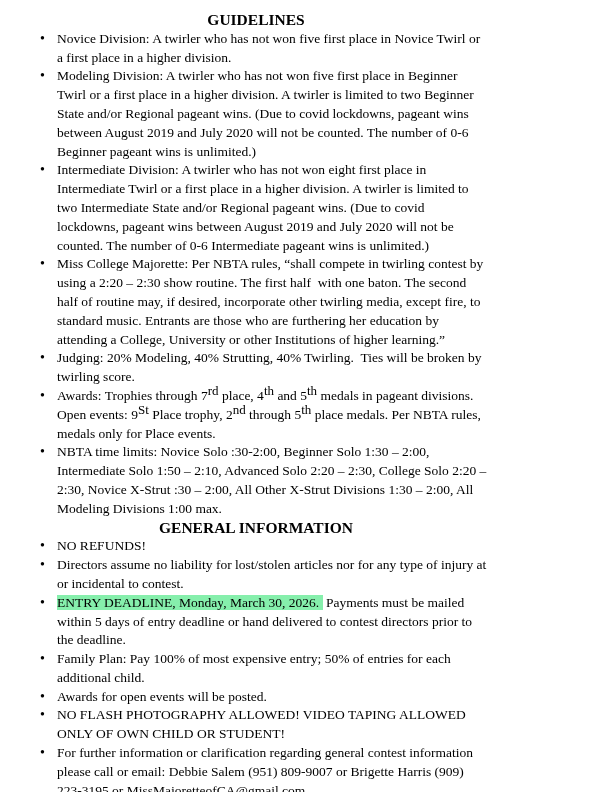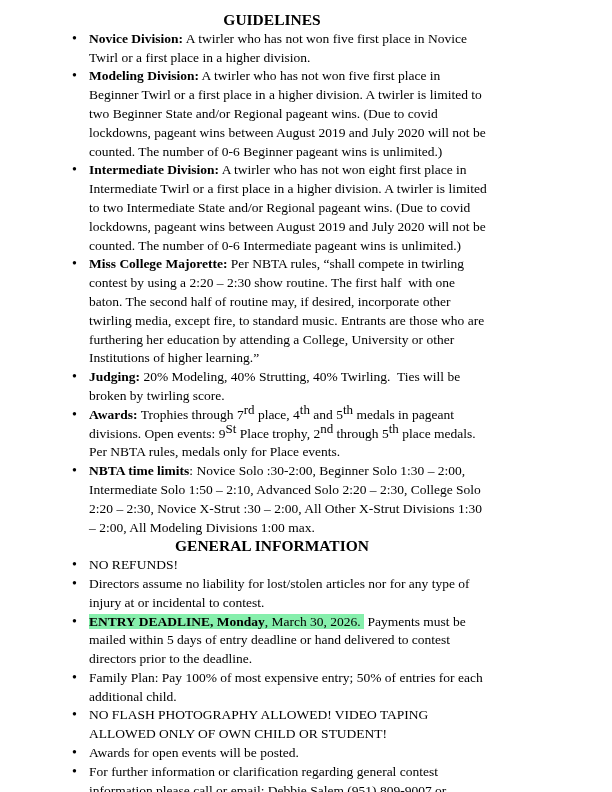--- a/index.html
+++ b/index.html
@@ -8,21 +8,20 @@
     width: 512px;
     height: 792px;
     box-sizing: border-box;
     background: #ffffff;
     color: #000000;
     font-family: "Liberation Serif", "DejaVu Serif", serif;
     font-size: 13.5px;
     line-height: 18.8px;
     padding-top: 11px;
     overflow: hidden;
-    padding-left: 32px;
   }
   h1.doc-heading {
     margin: 0;
     padding: 0;
     font-size: 15.5px;
     line-height: 18.8px;
     font-weight: 700;
     text-align: center;
   }
   ul.doc-list {
@@ -36,21 +35,21 @@
     padding: 0;
   }
   ul.doc-list > li::before {
     content: "\2022";
     position: absolute;
     left: -17px;
     top: 0;
     line-height: 18.8px;
     font-size: 14px;
   }
-  .b { font-weight: 700; }
+  .b { font-weight: 400; }
   .hl { background: #86efac; }
   sup {
     font-size: 13px;
     line-height: 0;
     vertical-align: super;
   }
   .footer {
     margin-top: 18.8px;
     text-align: center;
     font-weight: 700;
@@ -80,22 +79,22 @@
       <li><span class="b">NBTA time limits</span><span>: Novice Solo :30-2:00, Beginner Solo 1:30 – 2:00, Intermediate Solo 1:50 – 2:10, Advanced Solo 2:20 – 2:30, College Solo 2:20 – 2:30, Novice X-Strut :30 – 2:00, All Other X-Strut Divisions 1:30 – 2:00, All Modeling Divisions 1:00 max.</span></li>
     </ul>
 
   <h1 class="doc-heading">GENERAL INFORMATION</h1>
 
   <ul class="doc-list">
       <li><span>NO REFUNDS!</span></li>
       <li><span>Directors assume no liability for lost/stolen articles nor for any type of injury at or incidental to contest.</span></li>
       <li><span class="b hl">ENTRY DEADLINE, Monday</span><span class="hl">, March 30, 2026.&nbsp;</span><span> Payments must be mailed within 5 days of entry deadline or hand delivered to contest directors prior to the deadline.</span></li>
       <li><span>Family Plan: Pay 100% of most expensive entry; 50% of entries for each additional child.</span></li>
+      <li><span>Awards for open events will be posted.</span></li>
       <li><span>NO FLASH PHOTOGRAPHY ALLOWED! VIDEO TAPING ALLOWED ONLY OF OWN CHILD OR STUDENT!</span></li>
-      <li><span>Awards for open events will be posted.</span></li>
       <li><span>For further information or clarification regarding general contest information please call or email: Debbie Salem (951) 809-9007 or Brigette Harris (909) 223-3195 or MissMajoretteofCA@gmail.com</span></li>
     </ul>
 
   <div class="footer">
     <p>CONTEST BEGINS AT 8:30 A.M. SHARP!!!</p>
     <p>GYM OPENS 1 HOUR PRIOR TO COMPETITION BEGINNING.</p>
   </div>
 
 </div>
 

